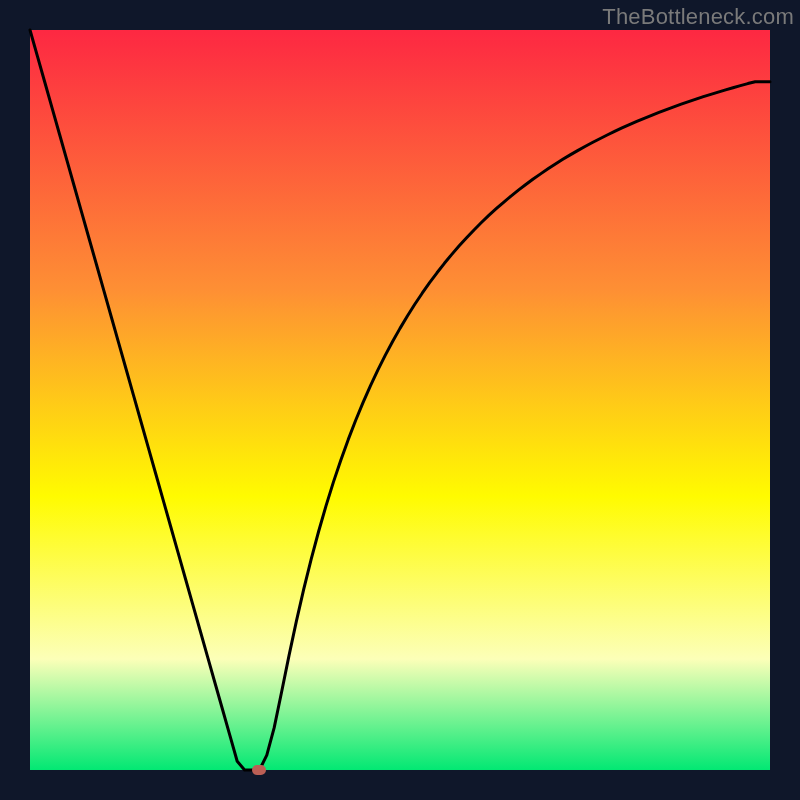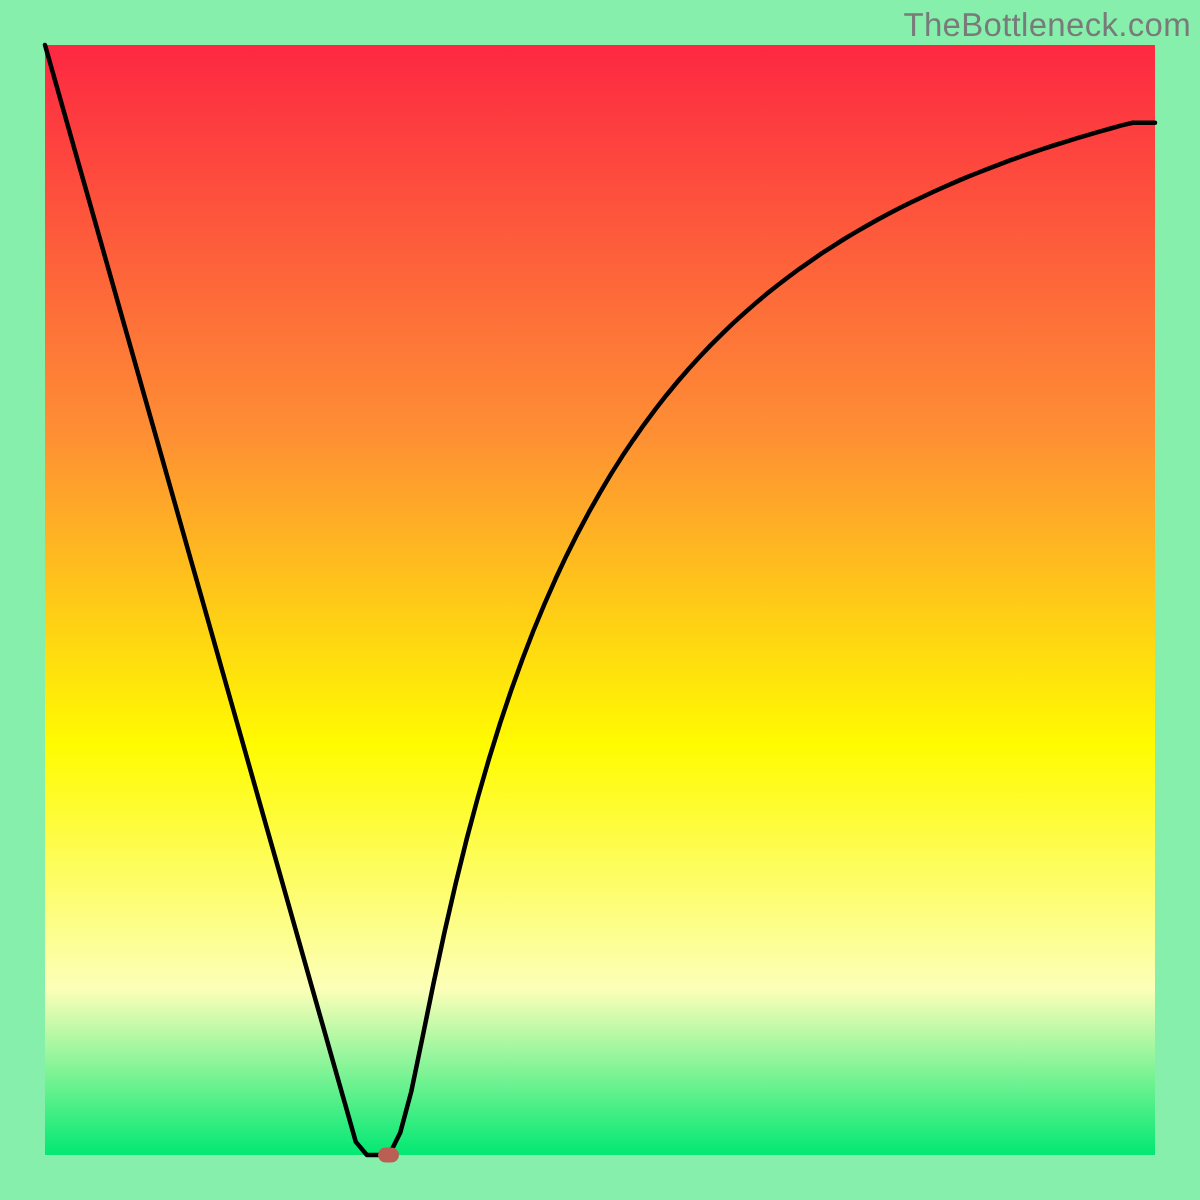--- a/index.html
+++ b/index.html
@@ -10,21 +10,21 @@
     background: #000;
     overflow: hidden;
     font-family: Arial, Helvetica, sans-serif;
   }
   .frame {
     position: absolute;
     left: 0;
     top: 0;
     width: 800px;
     height: 800px;
-    background: #86efac;
+    background: #0f172a;
   }
   .plot-area {
     position: absolute;
     left: 30px;
     top: 30px;
     width: 740px;
     height: 740px;
     
   }
   .watermark {

